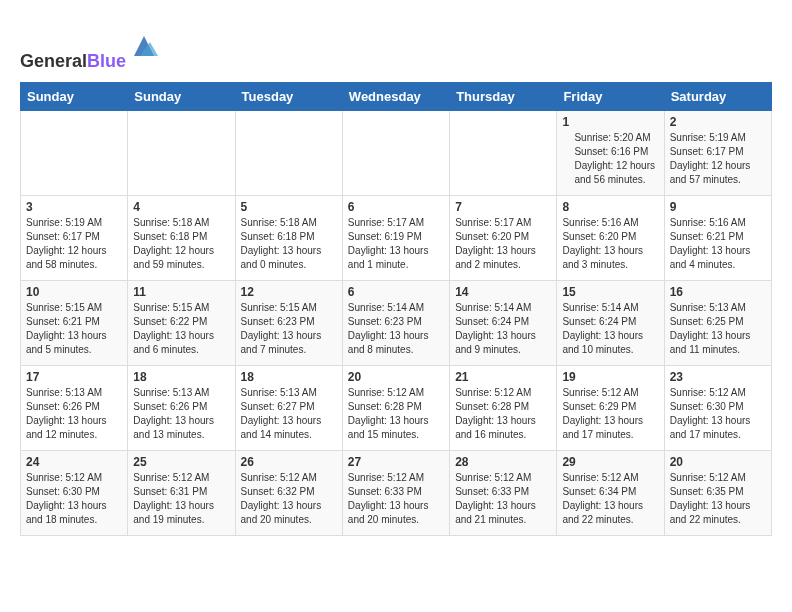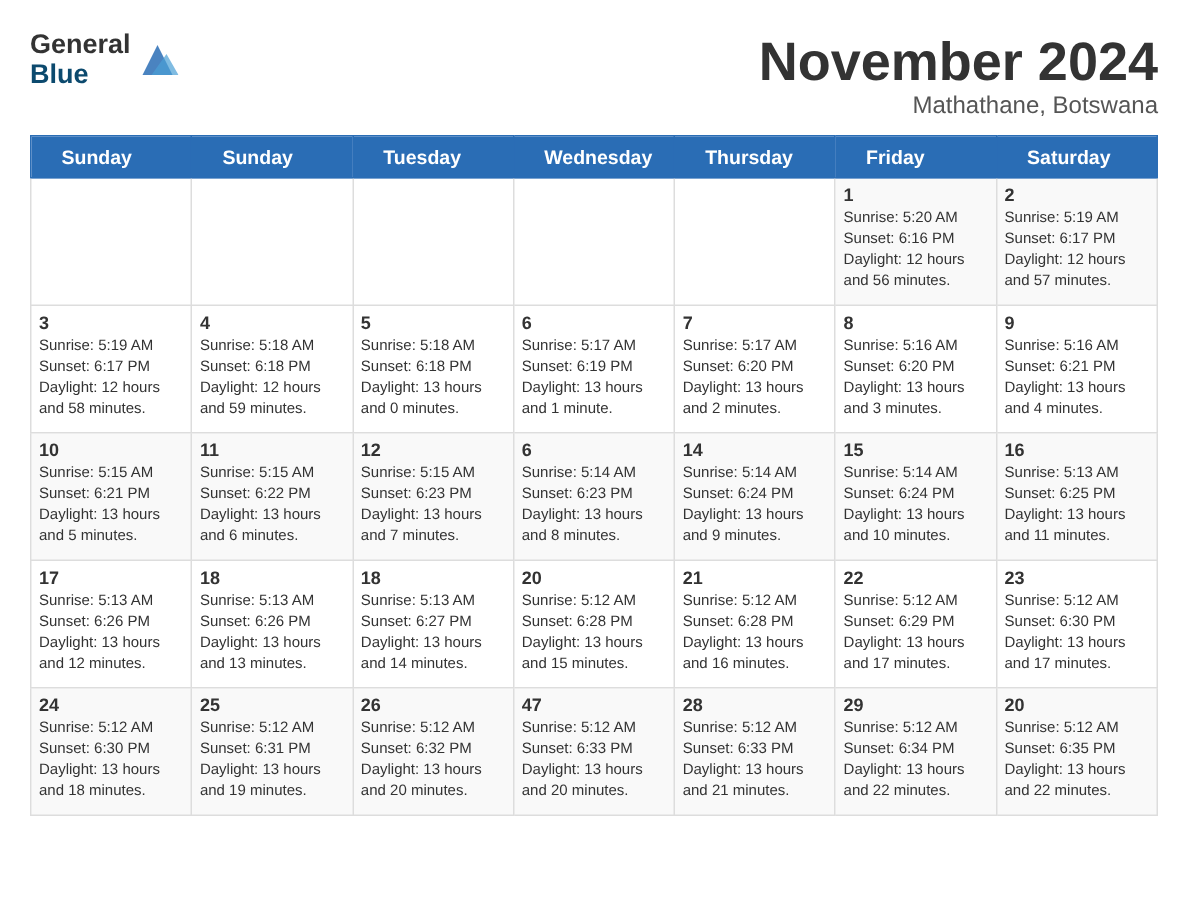--- a/index.html
+++ b/index.html
@@ -15,32 +15,33 @@
       justify-content: space-between;
       align-items: flex-start;
       margin-bottom: 10px;
     }
     .logo {
       display: flex;
       align-items: center;
     }
     .logo-text {
       display: flex;
-      flex-direction: column;
+      flex-direction: row;
       line-height: 1.1;
+      margin-top: 32px;
     }
     .logo-general {
       font-size: 18px;
       font-weight: bold;
       color: #333;
     }
     .logo-blue {
       font-size: 18px;
       font-weight: bold;
-      color: #0c4a6e;
+      color: #8b5cf6;
     }
     .logo-icon {
       width: 28px;
       height: 28px;
       margin-left: 4px;
     }
     .title-area {
       text-align: right;
     }
     .month-title {
@@ -54,21 +55,21 @@
     }
     .calendar-table {
       width: 100%;
       border-collapse: collapse;
       table-layout: fixed;
     }
     .calendar-table thead tr th {
       background-color: #2a6db5;
       color: #fff;
       text-align: left;
-      padding: 6px 20px;
+      padding: 6px 6px;
       font-size: 13px;
       font-weight: bold;
       border: 1px solid #2a6db5;
     }
     .calendar-table tbody tr td {
       vertical-align: top;
       border: 1px solid #ddd;
       padding: 4px 5px;
       font-size: 10.5px;
       color: #333;
@@ -102,24 +103,20 @@
 <div class="header-area">
   <div class="logo">
     <div class="logo-text">
       <span class="logo-general">General</span>
       <span class="logo-blue">Blue</span>
     </div>
     <svg class="logo-icon" viewBox="0 0 28 28" xmlns="http://www.w3.org/2000/svg">
       <polygon points="4,24 14,4 24,24" fill="#2a6db5" opacity="0.85"></polygon>
       <polygon points="10,24 20,10 28,24" fill="#4a9fd5" opacity="0.7"></polygon>
     </svg>
-  </div>
-  <div class="title-area">
-    <div class="month-title">November 2024</div>
-    <div class="location-title">Mathathane, Botswana</div>
   </div>
 </div>
 
 <table class="calendar-table">
   <thead>
     <tr>
       <th>Sunday</th>
       <th>Sunday</th>
       <th>Tuesday</th>
       <th>Wednesday</th>
@@ -130,21 +127,21 @@
   </thead>
   <tbody id="calendar-body">
   <tr>
         <td class="empty-cell"></td>
         <td class="empty-cell"></td>
         <td class="empty-cell"></td>
         <td class="empty-cell"></td>
         <td class="empty-cell"></td>
         <td>
           <span class="day-num">1</span>
-          <div class="day-info" style="white-space: pre-line;">Sunrise: 5:20 AM
+          <div class="day-info" style="white-space: pre-line; margin-left: 12px;">Sunrise: 5:20 AM
 Sunset: 6:16 PM
 Daylight: 12 hours
 and 56 minutes.</div>
         </td>
         <td>
           <span class="day-num">2</span>
           <div class="day-info" style="white-space: pre-line;">Sunrise: 5:19 AM
 Sunset: 6:17 PM
 Daylight: 12 hours
 and 57 minutes.</div>
@@ -282,21 +279,21 @@
 and 15 minutes.</div>
         </td>
         <td>
           <span class="day-num">21</span>
           <div class="day-info" style="white-space: pre-line;">Sunrise: 5:12 AM
 Sunset: 6:28 PM
 Daylight: 13 hours
 and 16 minutes.</div>
         </td>
         <td>
-          <span class="day-num">22</span>
+          <span class="day-num">19</span>
           <div class="day-info" style="white-space: pre-line;">Sunrise: 5:12 AM
 Sunset: 6:29 PM
 Daylight: 13 hours
 and 17 minutes.</div>
         </td>
         <td>
           <span class="day-num">23</span>
           <div class="day-info" style="white-space: pre-line;">Sunrise: 5:12 AM
 Sunset: 6:30 PM
 Daylight: 13 hours
@@ -319,21 +316,21 @@
 and 19 minutes.</div>
         </td>
         <td>
           <span class="day-num">26</span>
           <div class="day-info" style="white-space: pre-line;">Sunrise: 5:12 AM
 Sunset: 6:32 PM
 Daylight: 13 hours
 and 20 minutes.</div>
         </td>
         <td>
-          <span class="day-num">47</span>
+          <span class="day-num">27</span>
           <div class="day-info" style="white-space: pre-line;">Sunrise: 5:12 AM
 Sunset: 6:33 PM
 Daylight: 13 hours
 and 20 minutes.</div>
         </td>
         <td>
           <span class="day-num">28</span>
           <div class="day-info" style="white-space: pre-line;">Sunrise: 5:12 AM
 Sunset: 6:33 PM
 Daylight: 13 hours

